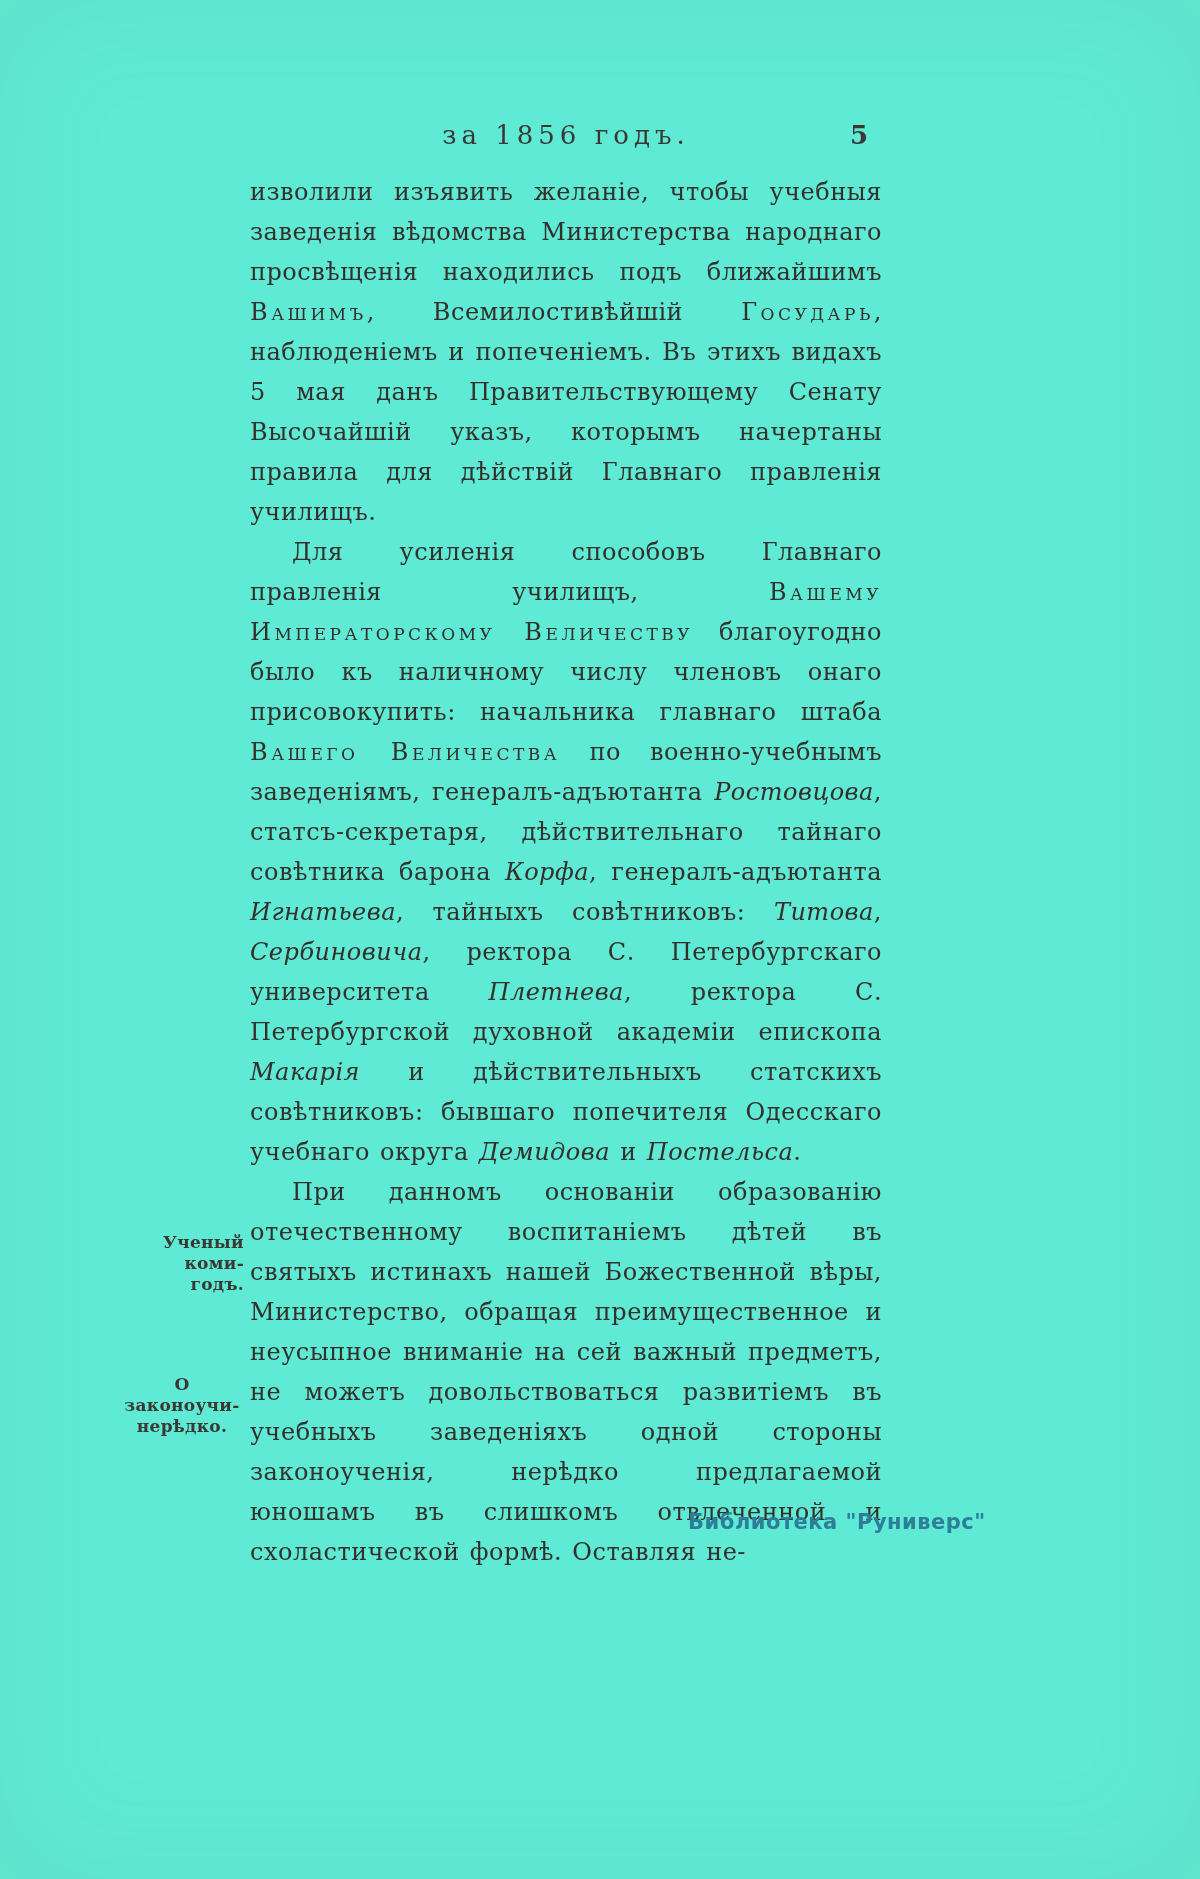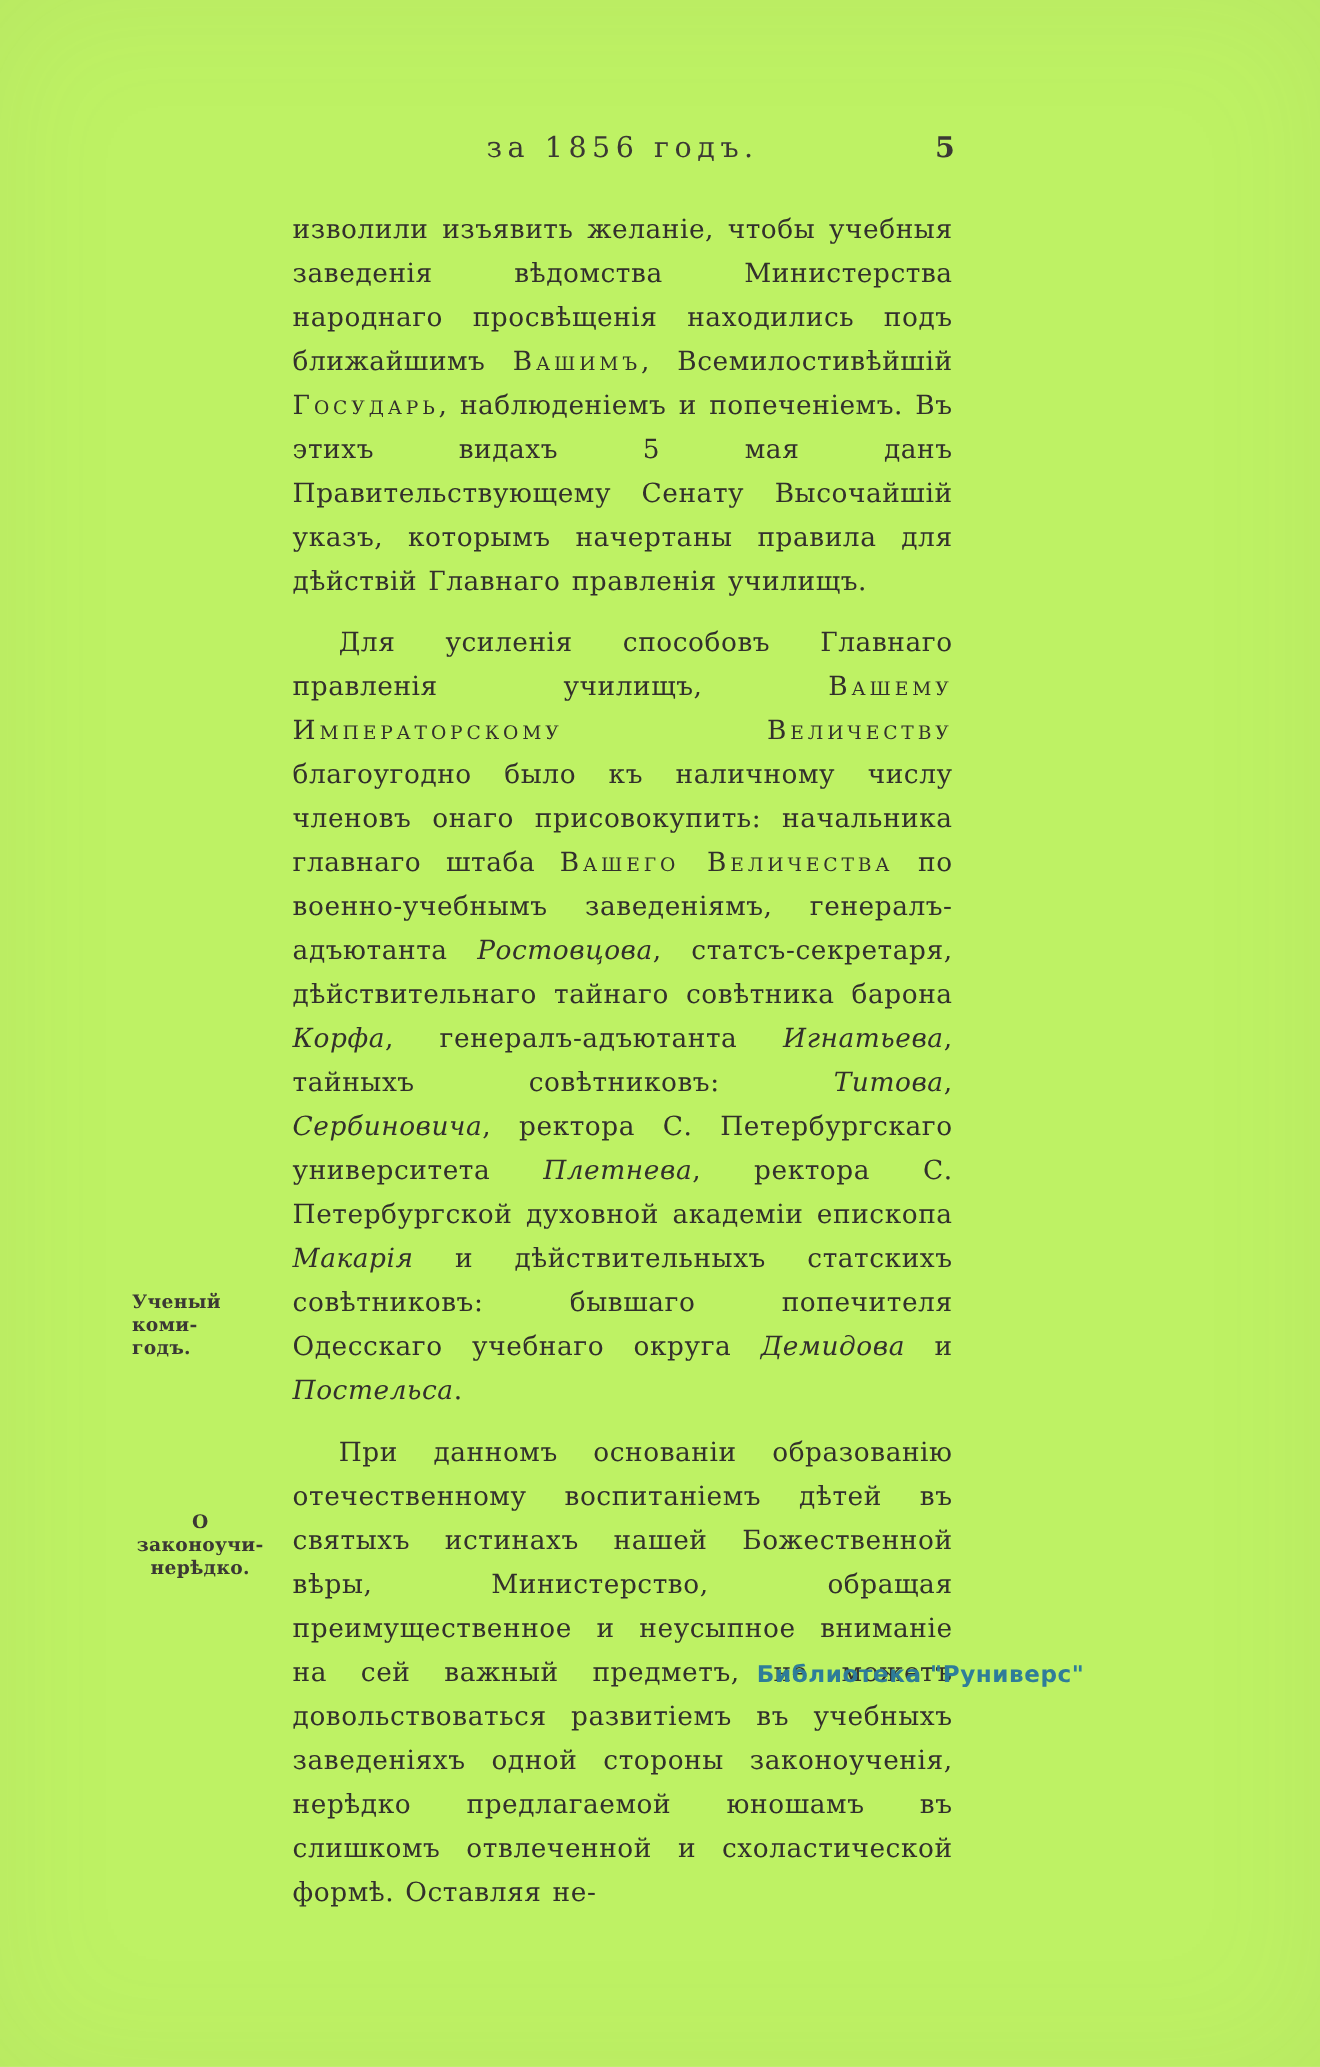--- a/index.html
+++ b/index.html
@@ -7,21 +7,21 @@
   html, body {
     width: 1200px;
     background: #efeeea;
     font-family: "DejaVu Serif", serif;
   }
 
   .page {
     position: relative;
     width: 1200px;
     height: 1879px;
-    background: #bef264;
+    background: #5eead4;
     overflow: hidden;
     box-shadow: inset 0 0 120px rgba(120,110,90,0.08);
   }
 
   
   .header-title {
     position: absolute;
     top: 120px;
     left: 250px;
     width: 632px;
@@ -47,21 +47,21 @@
     left: 250px;
     width: 632px;
     font-size: 24px;
     line-height: 40px;
     letter-spacing: 0.5px;
     word-spacing: 2px;
     color: #33302c;
     text-align: justify;
   }
 
-  .text-block p { margin: 16px; }
+  .text-block p { margin: 0; }
   .text-block p.indent { text-indent: 42px; }
 
   .seg-italic { font-style: italic; }
   .seg-spaced { letter-spacing: 3.5px; font-variant: small-caps; }
 
   
   .margin-note {
     position: absolute;
     left: 120px;
     width: 124px;
@@ -94,21 +94,21 @@
   <div class="page-number">5</div>
 
   <div class="text-block">
       <p class=""><span>изволили изъявить желаніе, чтобы учебныя заведенія вѣдомства Министерства народнаго просвѣщенія находились подъ ближайшимъ </span><span class="seg-spaced">Вашимъ</span><span>, Всемилостивѣйшій </span><span class="seg-spaced">Государь</span><span>, наблюденіемъ и попеченіемъ. Въ этихъ видахъ 5 мая данъ Правительствующему Сенату Высочайшій указъ, которымъ начертаны правила для дѣйствій Главнаго правленія училищъ.</span></p>
       <p class="indent"><span>Для усиленія способовъ Главнаго правленія училищъ, </span><span class="seg-spaced">Вашему Императорскому Величеству</span><span> благоугодно было къ наличному числу членовъ онаго присовокупить: начальника главнаго штаба </span><span class="seg-spaced">Вашего Величества</span><span> по военно-учебнымъ заведеніямъ, генералъ-адъютанта </span><span class="seg-italic">Ростовцова</span><span>, статсъ-секретаря, дѣйствительнаго тайнаго совѣтника барона </span><span class="seg-italic">Корфа</span><span>, генералъ-адъютанта </span><span class="seg-italic">Игнатьева</span><span>, тайныхъ совѣтниковъ: </span><span class="seg-italic">Титова</span><span>, </span><span class="seg-italic">Сербиновича</span><span>, ректора С. Петербургскаго университета </span><span class="seg-italic">Плетнева</span><span>, ректора С. Петербургской духовной академіи епископа </span><span class="seg-italic">Макарія</span><span> и дѣйствительныхъ статскихъ совѣтниковъ: бывшаго попечителя Одесскаго учебнаго округа </span><span class="seg-italic">Демидова</span><span> и </span><span class="seg-italic">Постельса</span><span>.</span></p>
       <p class="indent"><span>При данномъ основаніи образованію отечественному воспитаніемъ дѣтей въ святыхъ истинахъ нашей Божественной вѣры, Министерство, обращая преимущественное и неусыпное вниманіе на сей важный предметъ, не можетъ довольствоваться развитіемъ въ учебныхъ заведеніяхъ одной стороны законоученія, нерѣдко предлагаемой юношамъ въ слишкомъ отвлеченной и схоластической формѣ. Оставляя не-</span></p>
     </div>
 
   <div class="footer-watermark">Библиотека "Руниверс"</div>
 
-<div class="margin-note" style="top: 1174px;">
+<div class="margin-note" style="top: 1232px; text-align: right;">
       <div>Ученый коми-</div>
       <div>годъ.</div>
     </div>
     <div class="margin-note" style="top: 1374px; text-align: center;">
       <div>О законоучи-</div>
       <div>нерѣдко.</div>
     </div>
   </div>
 
 </body></html>

